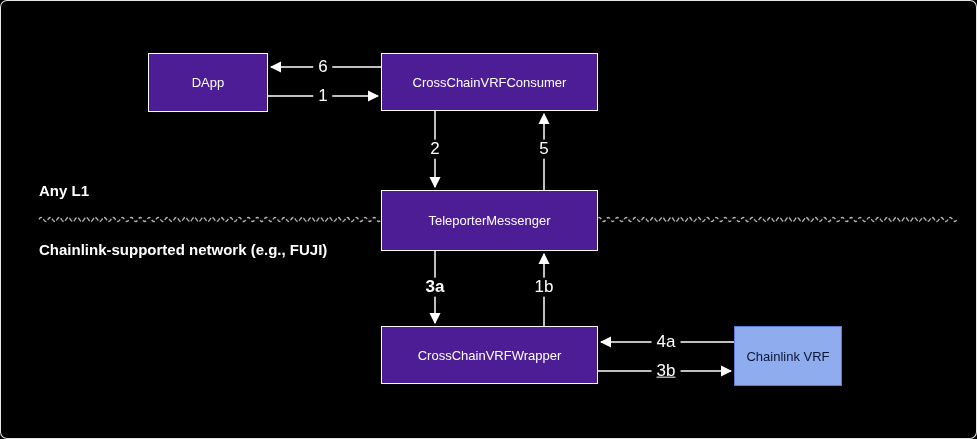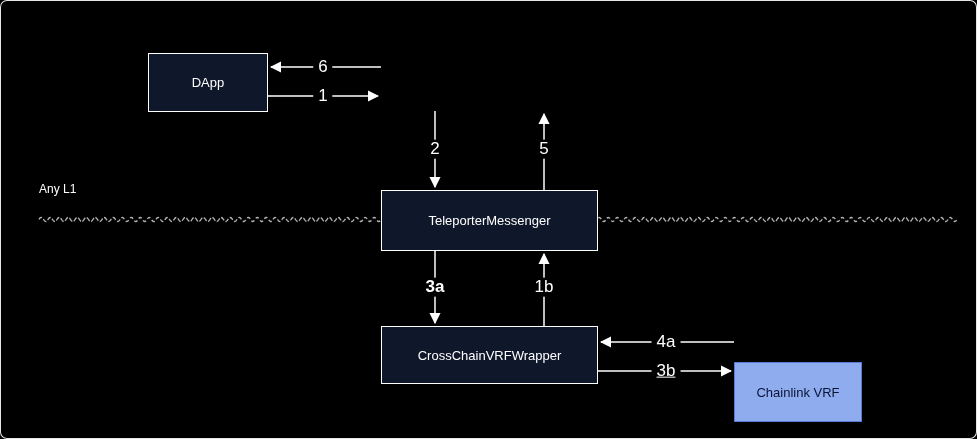--- a/index.html
+++ b/index.html
@@ -11,21 +11,21 @@
     border-radius:7px;
     box-sizing:border-box;
     overflow:hidden;
     font-family:"Liberation Sans", sans-serif;
     color:#fff;
   }
   #connectors{position:absolute;left:0;top:0;width:977px;height:439px;}
   .node{
     position:absolute;
     display:flex;align-items:center;justify-content:center;
-    background:#0f172a;
+    background:#4c1d95;
     border:1.5px solid #fff;
     font-size:13px;
     color:#fff;
     box-sizing:border-box;
     text-align:center;
   }
   .node-accent{
     background:#8FACEE;
     border:1.5px solid #5B79D9;
     color:#0B1437;
@@ -35,22 +35,22 @@
     transform:translate(-50%,-50%);
     background:#000;
     padding:0 5px;
     font-size:17px;
     color:#fff;
     line-height:1.1;
     white-space:nowrap;
   }
   .region-label{
     position:absolute;
-    font-size:12px;
-    font-weight:normal;
+    font-size:15px;
+    font-weight:bold;
     color:#fff;
     white-space:nowrap;
   }
 </style>
 </head>
 <body>
 
 <div id="canvas">
 
   <svg id="connectors" viewBox="0 0 977 439" xmlns="http://www.w3.org/2000/svg">
@@ -74,29 +74,31 @@
 
     <path d="M543,325 L543,253" stroke="#fff" stroke-width="1.5" fill="none" marker-end="url(#arrow)"></path>
 
     <path d="M733,341 L600,341" stroke="#fff" stroke-width="1.5" fill="none" marker-end="url(#arrow)"></path>
 
     <path d="M597,370 L730,370" stroke="#fff" stroke-width="1.5" fill="none" marker-end="url(#arrow)"></path>
   </svg>
 
   <div class="node" style="left:147px;top:52px;width:120px;height:59px;">DApp</div>
 
+  <div class="node" style="left:380px;top:52px;width:217px;height:58px;">CrossChainVRFConsumer</div>
 
   <div class="node" style="left:380px;top:189px;width:217px;height:61px;">TeleporterMessenger</div>
 
   <div class="node" style="left:380px;top:325px;width:217px;height:58px;">CrossChainVRFWrapper</div>
 
-  <div class="node node-accent" style="left:733px;top:325px;width:128px;height:60px;margin-top:36px;">Chainlink VRF</div>
+  <div class="node node-accent" style="left:733px;top:325px;width:108px;height:60px;">Chainlink VRF</div>
 
   <div class="region-label" style="left:38px;top:181px;">Any L1</div>
 
+  <div class="region-label" style="left:38px;top:240px;">Chainlink-supported network (e.g., FUJI)</div>
 
   <div class="edge-label" style="left:322px;top:66px;">6</div>
   <div class="edge-label" style="left:322px;top:95px;">1</div>
   <div class="edge-label" style="left:434px;top:148px;">2</div>
   <div class="edge-label" style="left:543px;top:148px;">5</div>
   <div class="edge-label" style="left:434px;top:286px;font-weight:bold;">3a</div>
   <div class="edge-label" style="left:543px;top:286px;">1b</div>
   <div class="edge-label" style="left:665px;top:341px;">4a</div>
   <div class="edge-label" style="left:665px;top:370px;text-decoration:underline;">3b</div>
 

